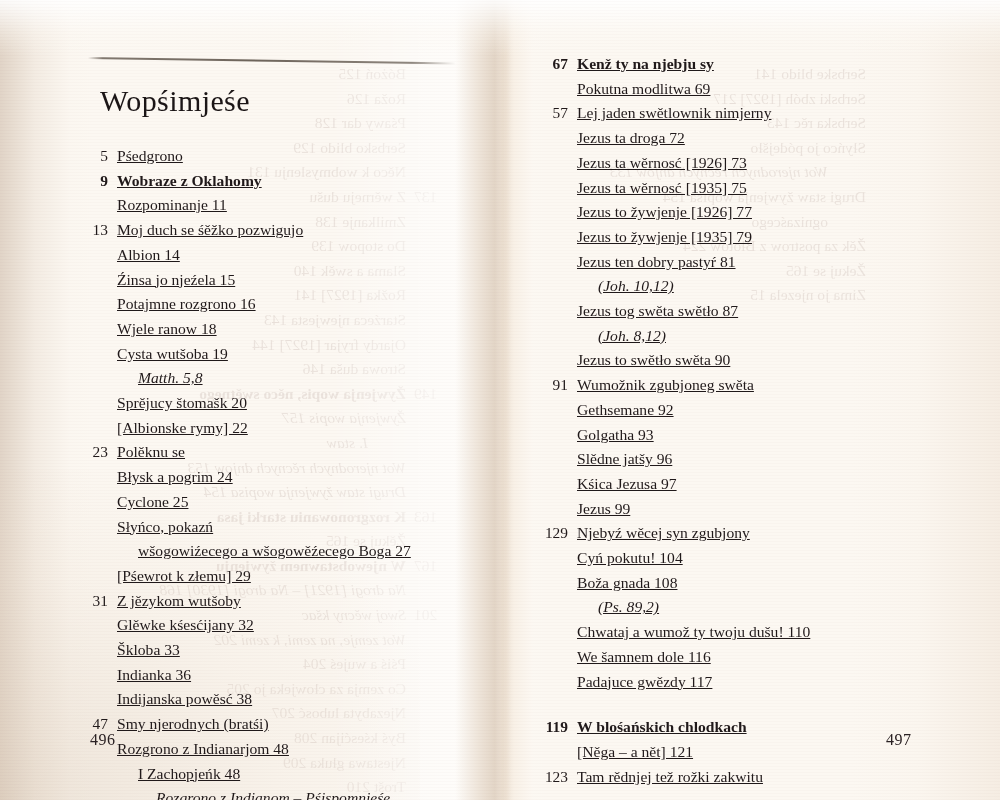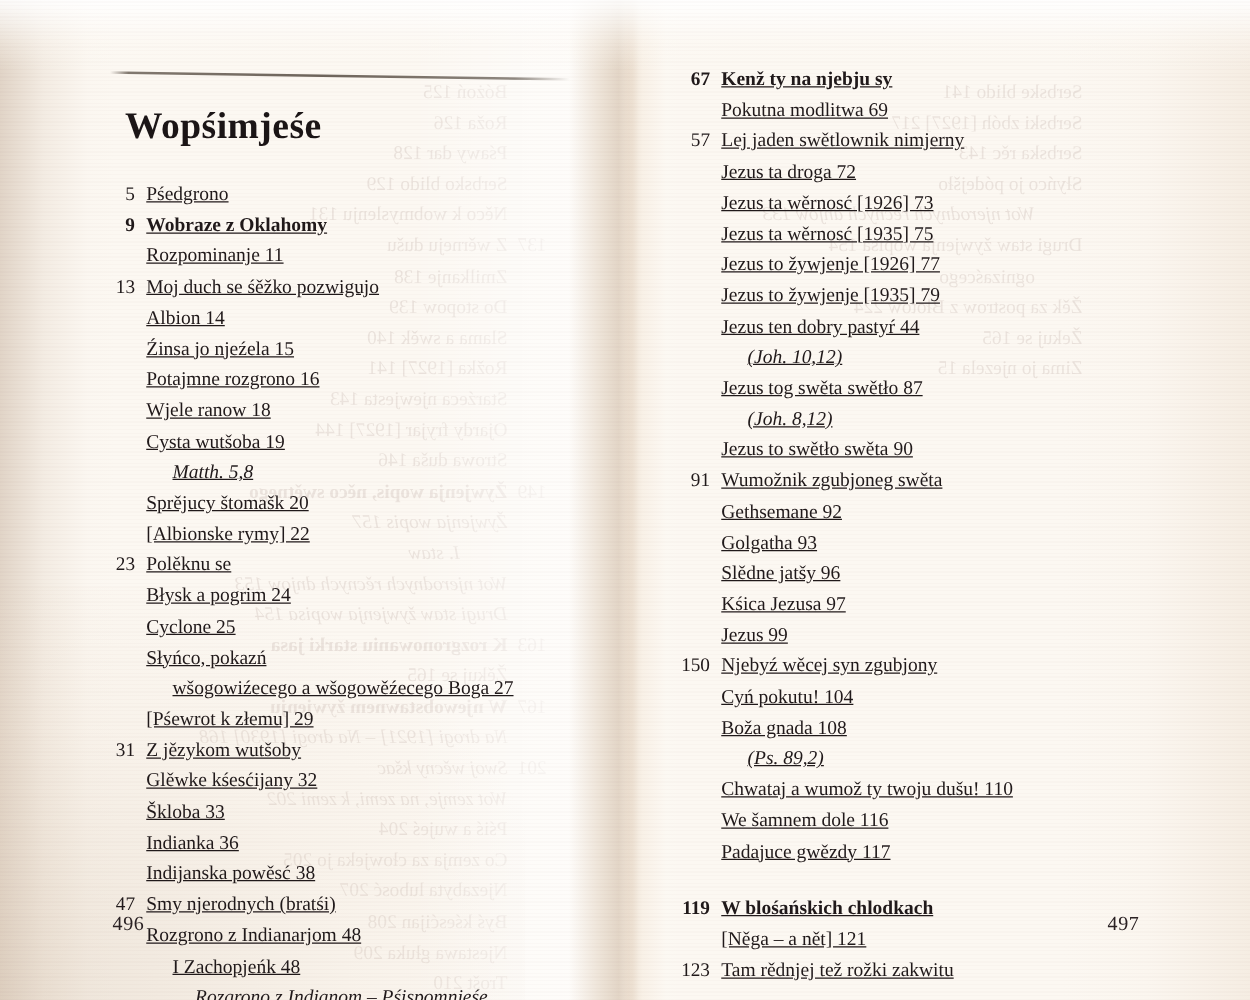--- a/index.html
+++ b/index.html
@@ -159,21 +159,21 @@
     position: absolute;
     font-size: 15.6px;
     color: #20191a;
     -webkit-font-smoothing: antialiased;
   }
   .col-left  { left: 78px;  top: 84px;  width: 390px; }
   .col-right { left: 538px; top: 52px;  width: 400px; }
 
   .toc-title {
     font-size: 30px;
-    font-weight: bold;
+    font-weight: normal;
     letter-spacing: 0.4px;
     color: #1b1516;
     margin: 0 0 27px 22px;
     line-height: 1.1;
   }
 
   .entry {
     display: flex;
     align-items: flex-start;
     line-height: 24.7px;
@@ -431,21 +431,21 @@
         <div class="entry lvl-sub">
           <span class="pno"></span>
           <span class="etext">Jezus to žywjenje [1926]  77</span>
         </div>
         <div class="entry lvl-sub">
           <span class="pno"></span>
           <span class="etext">Jezus to žywjenje [1935]  79</span>
         </div>
         <div class="entry lvl-sub">
           <span class="pno"></span>
-          <span class="etext">Jezus ten dobry pastyŕ  44</span>
+          <span class="etext">Jezus ten dobry pastyŕ  81</span>
         </div>
         <div class="entry lvl-sub2 italic">
           <span class="pno"></span>
           <span class="etext">(Joh. 10,12)</span>
         </div>
         <div class="entry lvl-sub">
           <span class="pno"></span>
           <span class="etext">Jezus tog swěta swětło  87</span>
         </div>
         <div class="entry lvl-sub2 italic">
@@ -474,21 +474,21 @@
         </div>
         <div class="entry lvl-sub">
           <span class="pno"></span>
           <span class="etext">Kśica Jezusa  97</span>
         </div>
         <div class="entry lvl-sub">
           <span class="pno"></span>
           <span class="etext">Jezus  99</span>
         </div>
         <div class="entry lvl-main">
-          <span class="pno">150</span>
+          <span class="pno">129</span>
           <span class="etext">Njebyź wěcej syn zgubjony</span>
         </div>
         <div class="entry lvl-sub">
           <span class="pno"></span>
           <span class="etext">Cyń pokutu!  104</span>
         </div>
         <div class="entry lvl-sub">
           <span class="pno"></span>
           <span class="etext">Boža gnada  108</span>
         </div>

